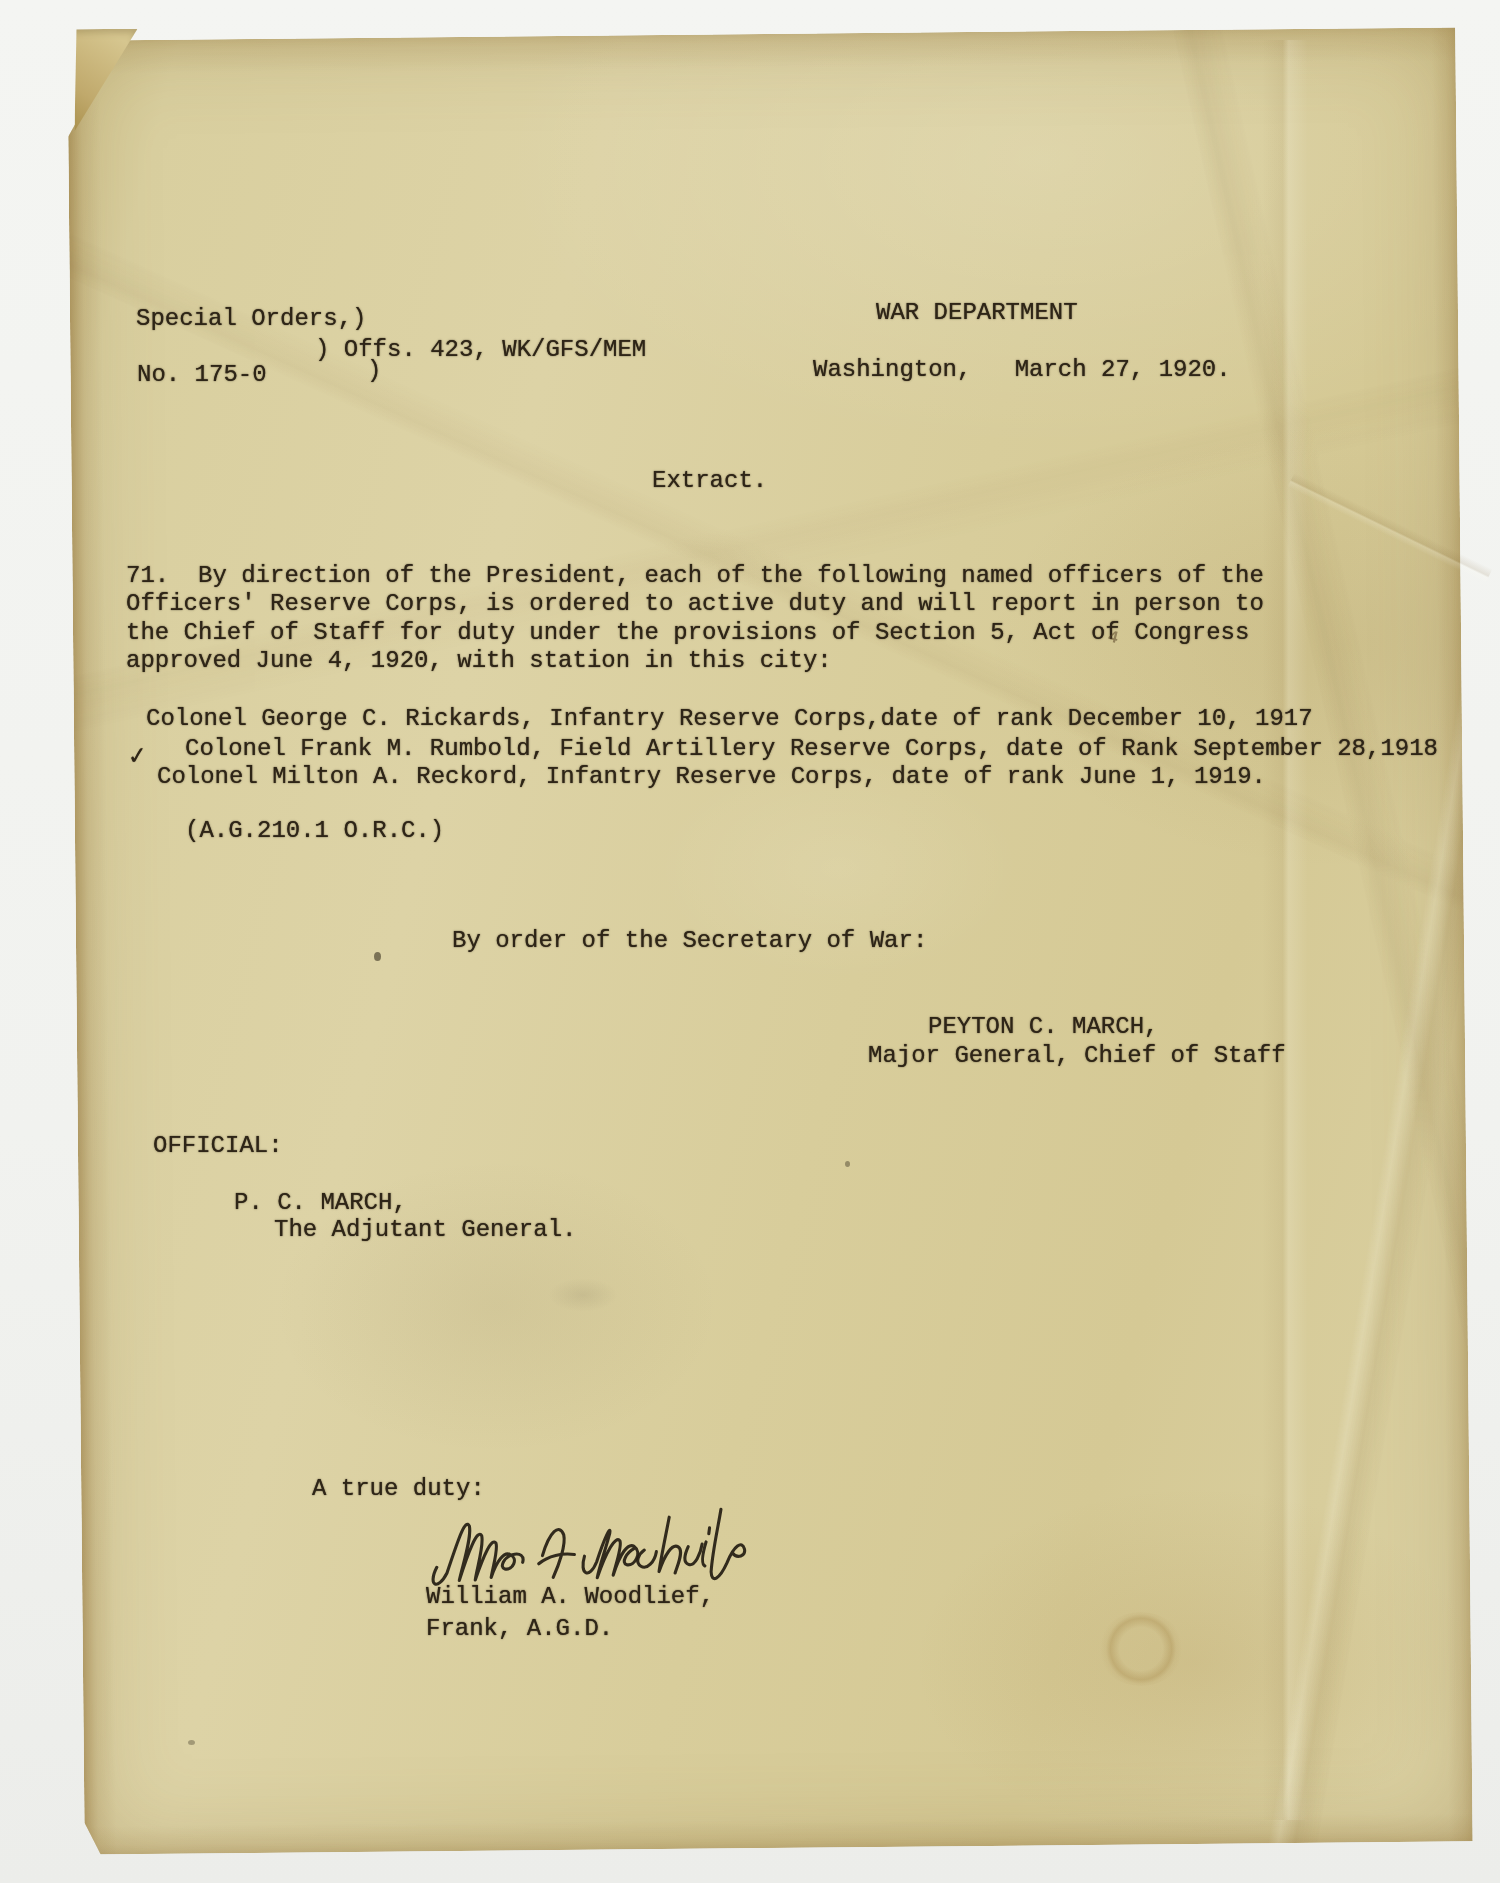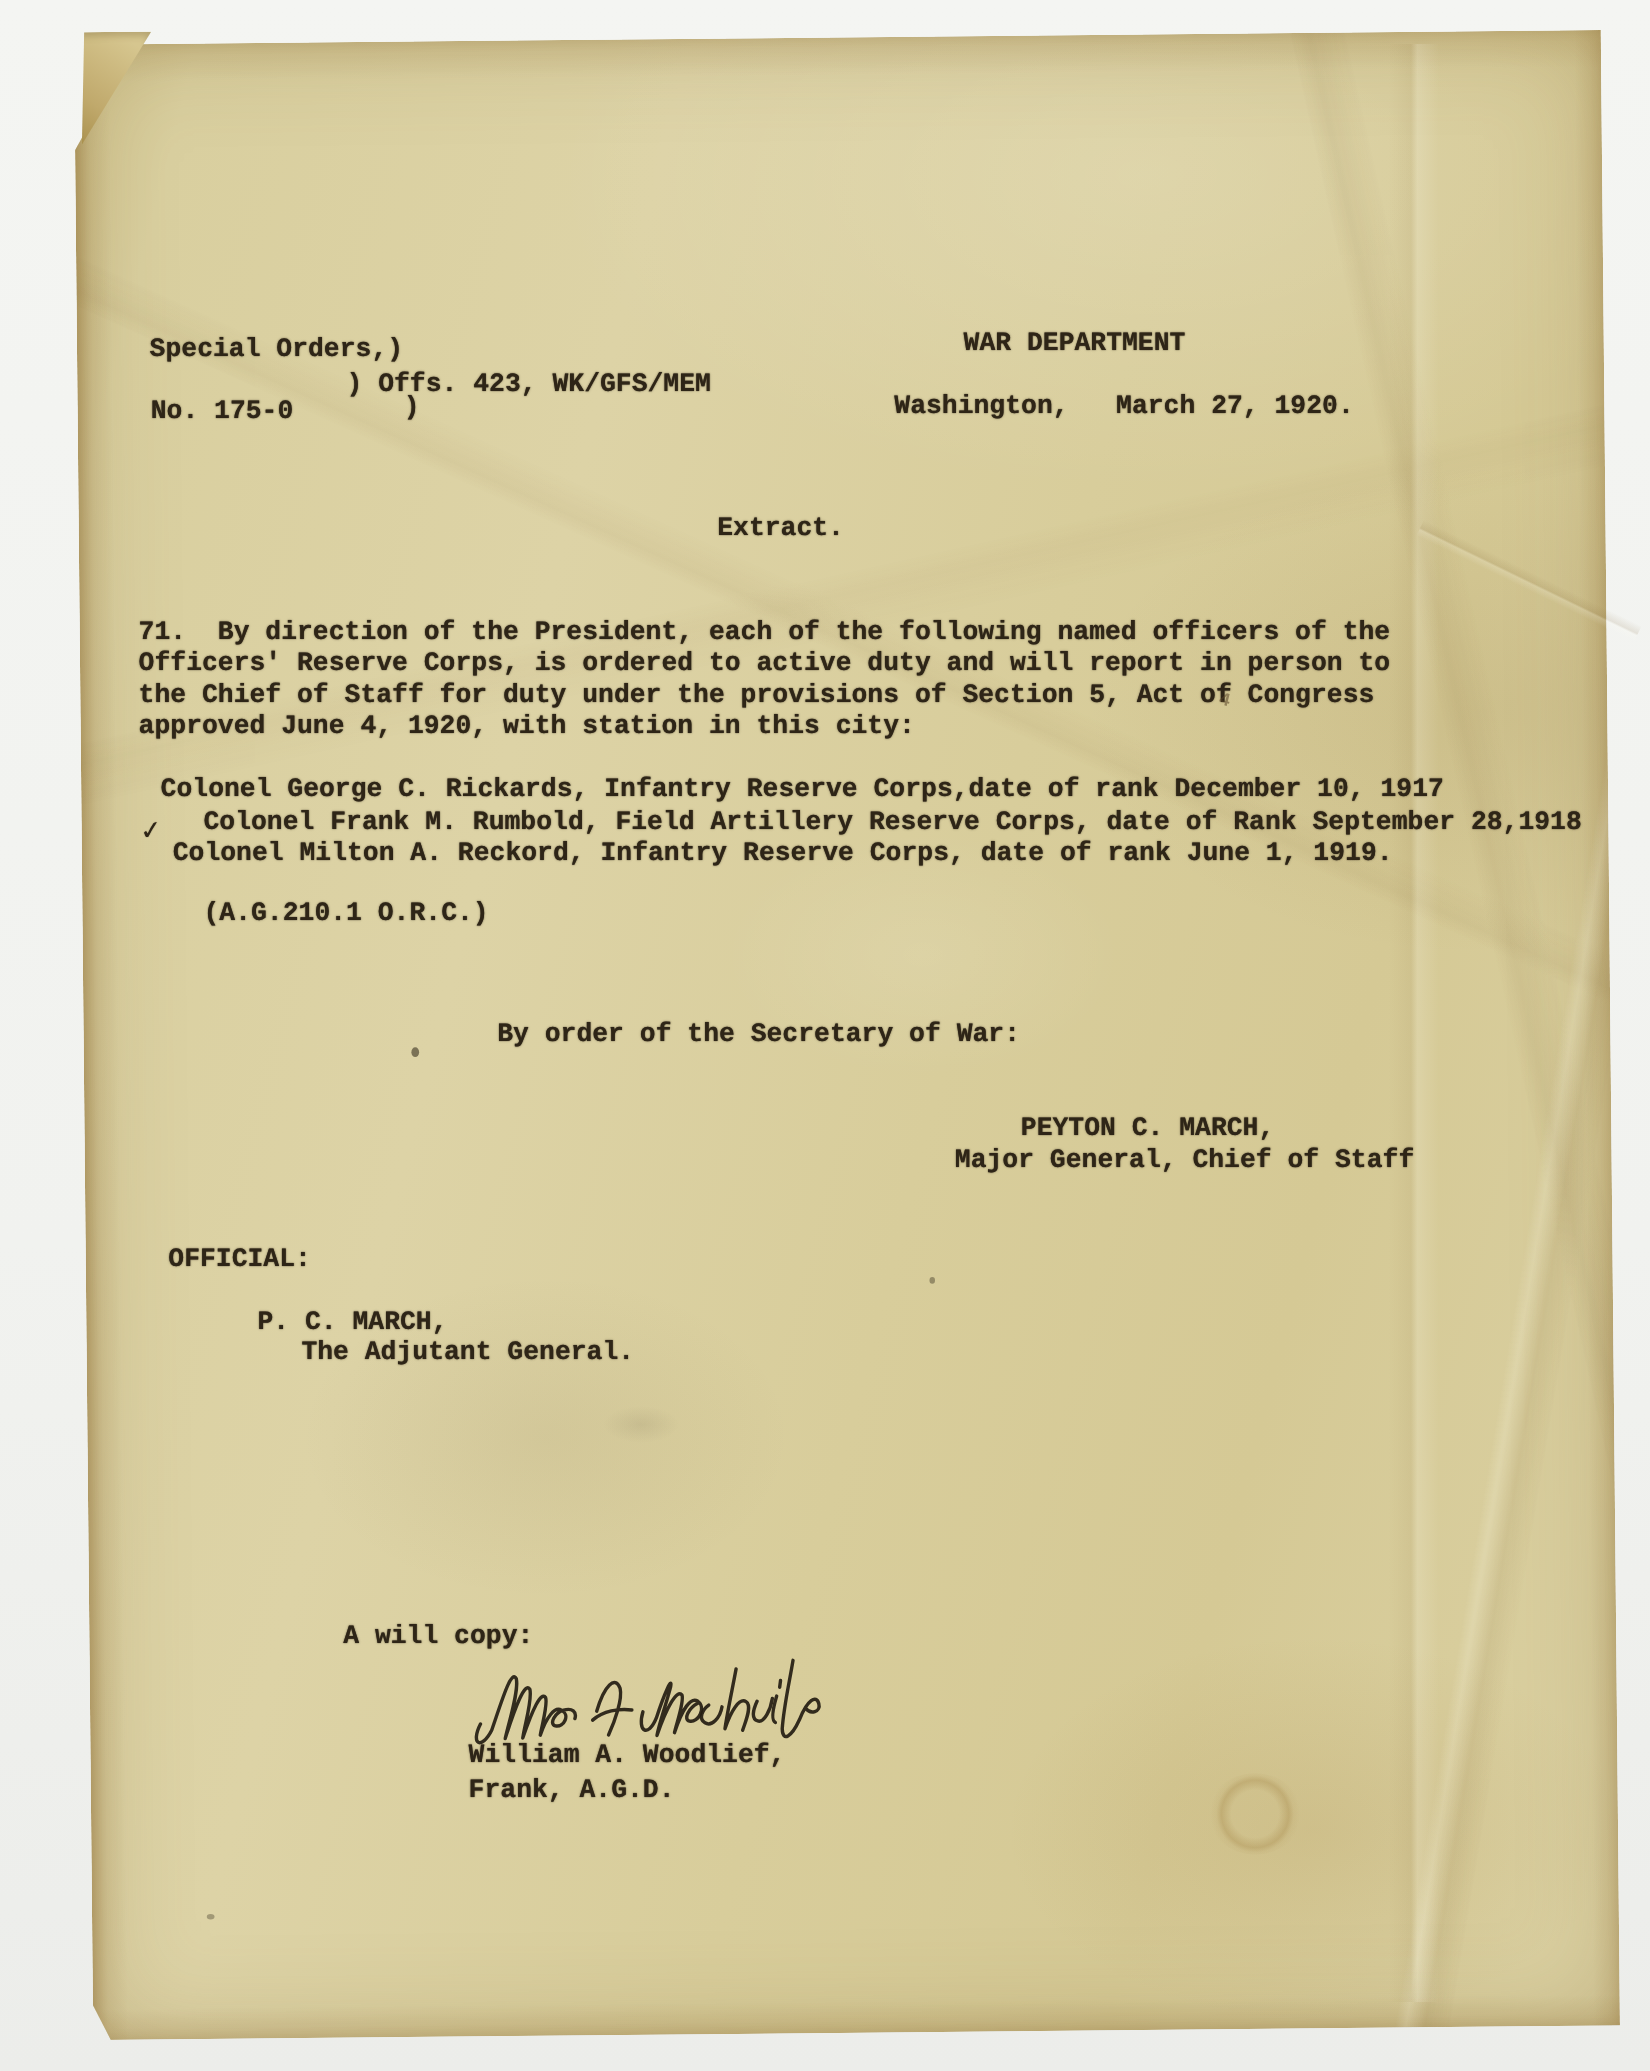--- a/index.html
+++ b/index.html
@@ -37,21 +37,21 @@
   .crease-v{position:absolute;left:1262px;top:40px;width:46px;height:1780px;pointer-events:none;
         background:linear-gradient(90deg,transparent,rgba(120,90,40,.07) 45%,rgba(255,255,245,.16) 58%,transparent);}
   .crease-d{position:absolute;left:1280px;top:520px;width:220px;height:16px;pointer-events:none;
         transform:rotate(26deg);background:linear-gradient(180deg,transparent,rgba(120,90,40,.12) 50%,rgba(255,255,244,.18) 62%,transparent);}
   .stain-ring{position:absolute;left:1098px;top:1612px;width:86px;height:74px;border-radius:50%;pointer-events:none;
         background:radial-gradient(circle at 50% 50%,transparent 38%,rgba(140,100,30,.22) 54%,rgba(140,100,30,.05) 62%,transparent 72%);}
   .smudge{position:absolute;left:548px;top:1278px;width:70px;height:34px;border-radius:50%;pointer-events:none;
         background:radial-gradient(ellipse,rgba(80,70,50,.10),transparent 70%);}
   .speck{position:absolute;border-radius:50%;background:rgba(42,34,20,.55);filter:blur(.4px);pointer-events:none;}
   
-  .tl{position:absolute;white-space:pre;color:#2e2517;font-weight:700;font-size:24px;line-height:26px;
+  .tl{position:absolute;white-space:pre;color:#2e2517;font-weight:400;font-size:24px;line-height:26px;
       text-shadow:0 0 1px rgba(46,37,23,.85),0 0 2.5px rgba(46,37,23,.30);text-align:center;}
   .check{position:absolute;color:#2e2517;font-weight:700;font-size:27px;
       text-shadow:0 0 1px rgba(46,37,23,.85);transform:rotate(-6deg);}
   .pencil{position:absolute;color:rgba(90,70,40,.55);font-size:17px;font-weight:700;transform:rotate(14deg);}
   .sig{position:absolute;left:424px;top:1490px;transform:rotate(-2deg);}
   .sig path{fill:none;stroke:#241d12;stroke-width:3.1;stroke-linecap:round;stroke-linejoin:round;opacity:.92;}
 </style>
 </head>
 <body>
 
@@ -92,21 +92,21 @@
   <div class="tl" style="left:452px;top:928px;">By order of the Secretary of War:</div>
   <div class="tl" style="left:928px;top:1014px;">PEYTON C. MARCH,</div>
   <div class="tl" style="left:868px;top:1043px;">Major General, Chief of Staff</div>
 
   <div class="tl" style="left:153px;top:1133px;">OFFICIAL:</div>
   <div class="tl" style="left:234px;top:1190px;">P. C. MARCH,</div>
   <div class="tl" style="left:274px;top:1217px;">The Adjutant General.</div>
 
   <div class="pencil" style="left:1108px;top:628px;">4</div>
 
-  <div class="tl" style="left:312px;top:1476px;">A will copy:</div>
+  <div class="tl" style="left:312px;top:1476px;">A true duty:</div>
 
   <svg class="sig" width="330" height="104" viewBox="0 0 330 104">
     <path d="M12,72 C2,90 12,96 22,78 C32,52 42,22 46,32 C48,44 38,70 34,86
              C44,58 54,34 58,42 C60,52 52,74 50,86 C60,60 68,44 72,50
              C74,56 68,74 66,84 C72,68 80,58 86,62 C94,66 88,78 80,76
              C74,74 80,64 88,62 C96,60 100,64 98,70"></path>
     <path d="M118,64 C126,40 136,32 140,44 C142,54 134,74 128,86 M114,72 C124,64 138,62 150,64"></path>
     <path d="M160,66 C154,84 164,90 172,72 C180,50 188,34 186,44 C182,58 174,78 172,88
              C182,62 192,46 196,52 C198,58 190,78 188,86 C196,64 204,54 210,58
              C218,64 210,78 202,76 C196,74 202,64 210,60"></path>

